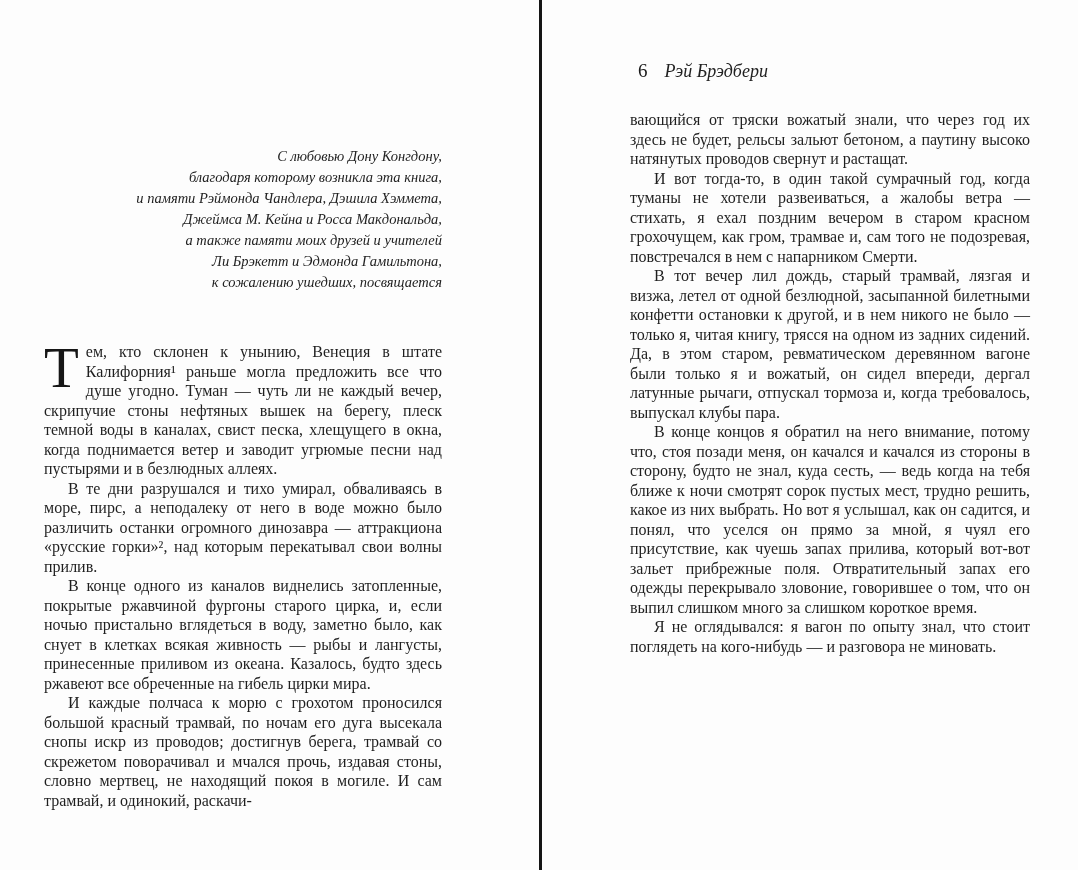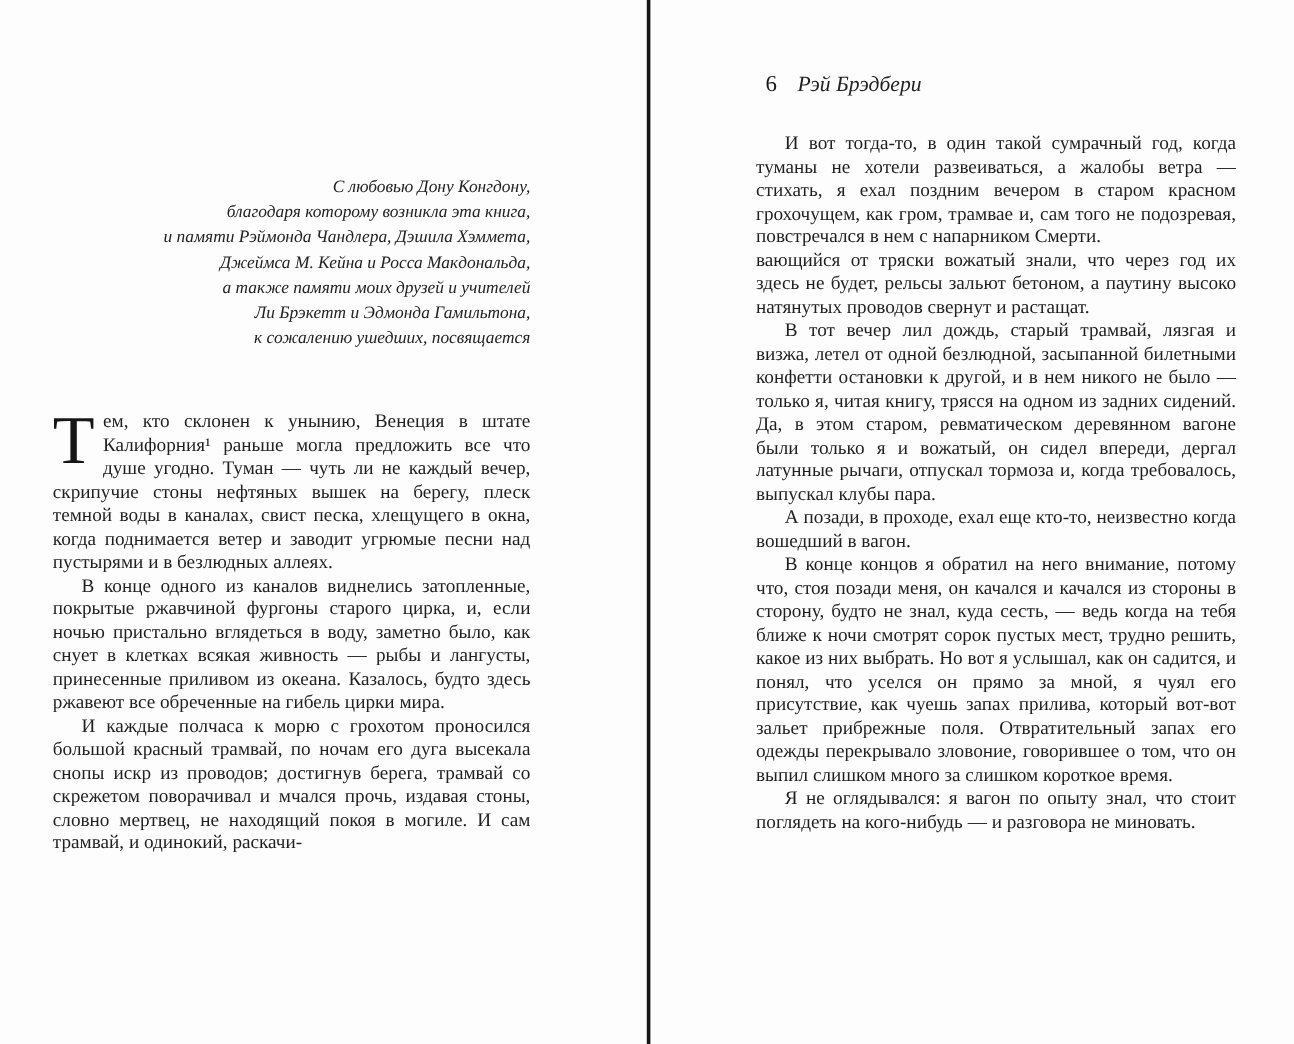--- a/index.html
+++ b/index.html
@@ -102,36 +102,36 @@
     <div class="dedication">С любовью Дону Конгдону,
 благодаря которому возникла эта книга,
 и памяти Рэймонда Чандлера, Дэшила Хэммета,
 Джеймса М. Кейна и Росса Макдональда,
 а также памяти моих друзей и учителей
 Ли Брэкетт и Эдмонда Гамильтона,
 к сожалению ушедших, посвящается</div>
 
     <div class="body-text">
       <p class="para"><span class="dropcap">Т</span><span>ем, кто склонен к унынию, Венеция в штате Калифорния¹ раньше могла предложить все что душе угодно. Туман — чуть ли не каждый вечер, скрипучие стоны нефтяных вышек на берегу, плеск темной воды в каналах, свист песка, хлещущего в окна, когда поднимается ветер и заводит угрюмые песни над пустырями и в безлюдных аллеях.</span></p>
+      <p class="para indent">В те дни разрушался и тихо умирал, обваливаясь в море, пирс, а неподалеку от него в воде можно было различить останки огромного динозавра — аттракциона «русские горки»², над которым перекатывал свои волны прилив.</p>
       <p class="para indent">В конце одного из каналов виднелись затопленные, покрытые ржавчиной фургоны старого цирка, и, если ночью пристально вглядеться в воду, заметно было, как снует в клетках всякая живность — рыбы и лангусты, принесенные приливом из океана. Казалось, будто здесь ржавеют все обреченные на гибель цирки мира.</p>
       <p class="para indent">И каждые полчаса к морю с грохотом проносился большой красный трамвай, по ночам его дуга высекала снопы искр из проводов; достигнув берега, трамвай со скрежетом поворачивал и мчался прочь, издавая стоны, словно мертвец, не находящий покоя в могиле. И сам трамвай, и одинокий, раскачи-</p>
     </div>
   </div>
 
   <div class="gutter"></div>
 
   <div class="page page-right">
     <div class="page-header">
       <span class="page-num">6</span>
       <span class="running-title">Рэй Брэдбери</span>
     </div>
 
     <div class="body-text">
+      <p class="para">вающийся от тряски вожатый знали, что через год их здесь не будет, рельсы зальют бетоном, а паутину высоко натянутых проводов свернут и растащат.</p>
       <p class="para indent">И вот тогда-то, в один такой сумрачный год, когда туманы не хотели развеиваться, а жалобы ветра — стихать, я ехал поздним вечером в старом красном грохочущем, как гром, трамвае и, сам того не подозревая, повстречался в нем с напарником Смерти.</p>
-      <p class="para">вающийся от тряски вожатый знали, что через год их здесь не будет, рельсы зальют бетоном, а паутину высоко натянутых проводов свернут и растащат.</p>
       <p class="para indent">В тот вечер лил дождь, старый трамвай, лязгая и визжа, летел от одной безлюдной, засыпанной билетными конфетти остановки к другой, и в нем никого не было — только я, читая книгу, трясся на одном из задних сидений. Да, в этом старом, ревматическом деревянном вагоне были только я и вожатый, он сидел впереди, дергал латунные рычаги, отпускал тормоза и, когда требовалось, выпускал клубы пара.</p>
-      <p class="para indent">А позади, в проходе, ехал еще кто-то, неизвестно когда вошедший в вагон.</p>
       <p class="para indent">В конце концов я обратил на него внимание, потому что, стоя позади меня, он качался и качался из стороны в сторону, будто не знал, куда сесть, — ведь когда на тебя ближе к ночи смотрят сорок пустых мест, трудно решить, какое из них выбрать. Но вот я услышал, как он садится, и понял, что уселся он прямо за мной, я чуял его присутствие, как чуешь запах прилива, который вот-вот зальет прибрежные поля. Отвратительный запах его одежды перекрывало зловоние, говорившее о том, что он выпил слишком много за слишком короткое время.</p>
       <p class="para indent">Я не оглядывался: я вагон по опыту знал, что стоит поглядеть на кого-нибудь — и разговора не миновать.</p>
     </div>
   </div>
 
 </div>
 
 </body></html>

